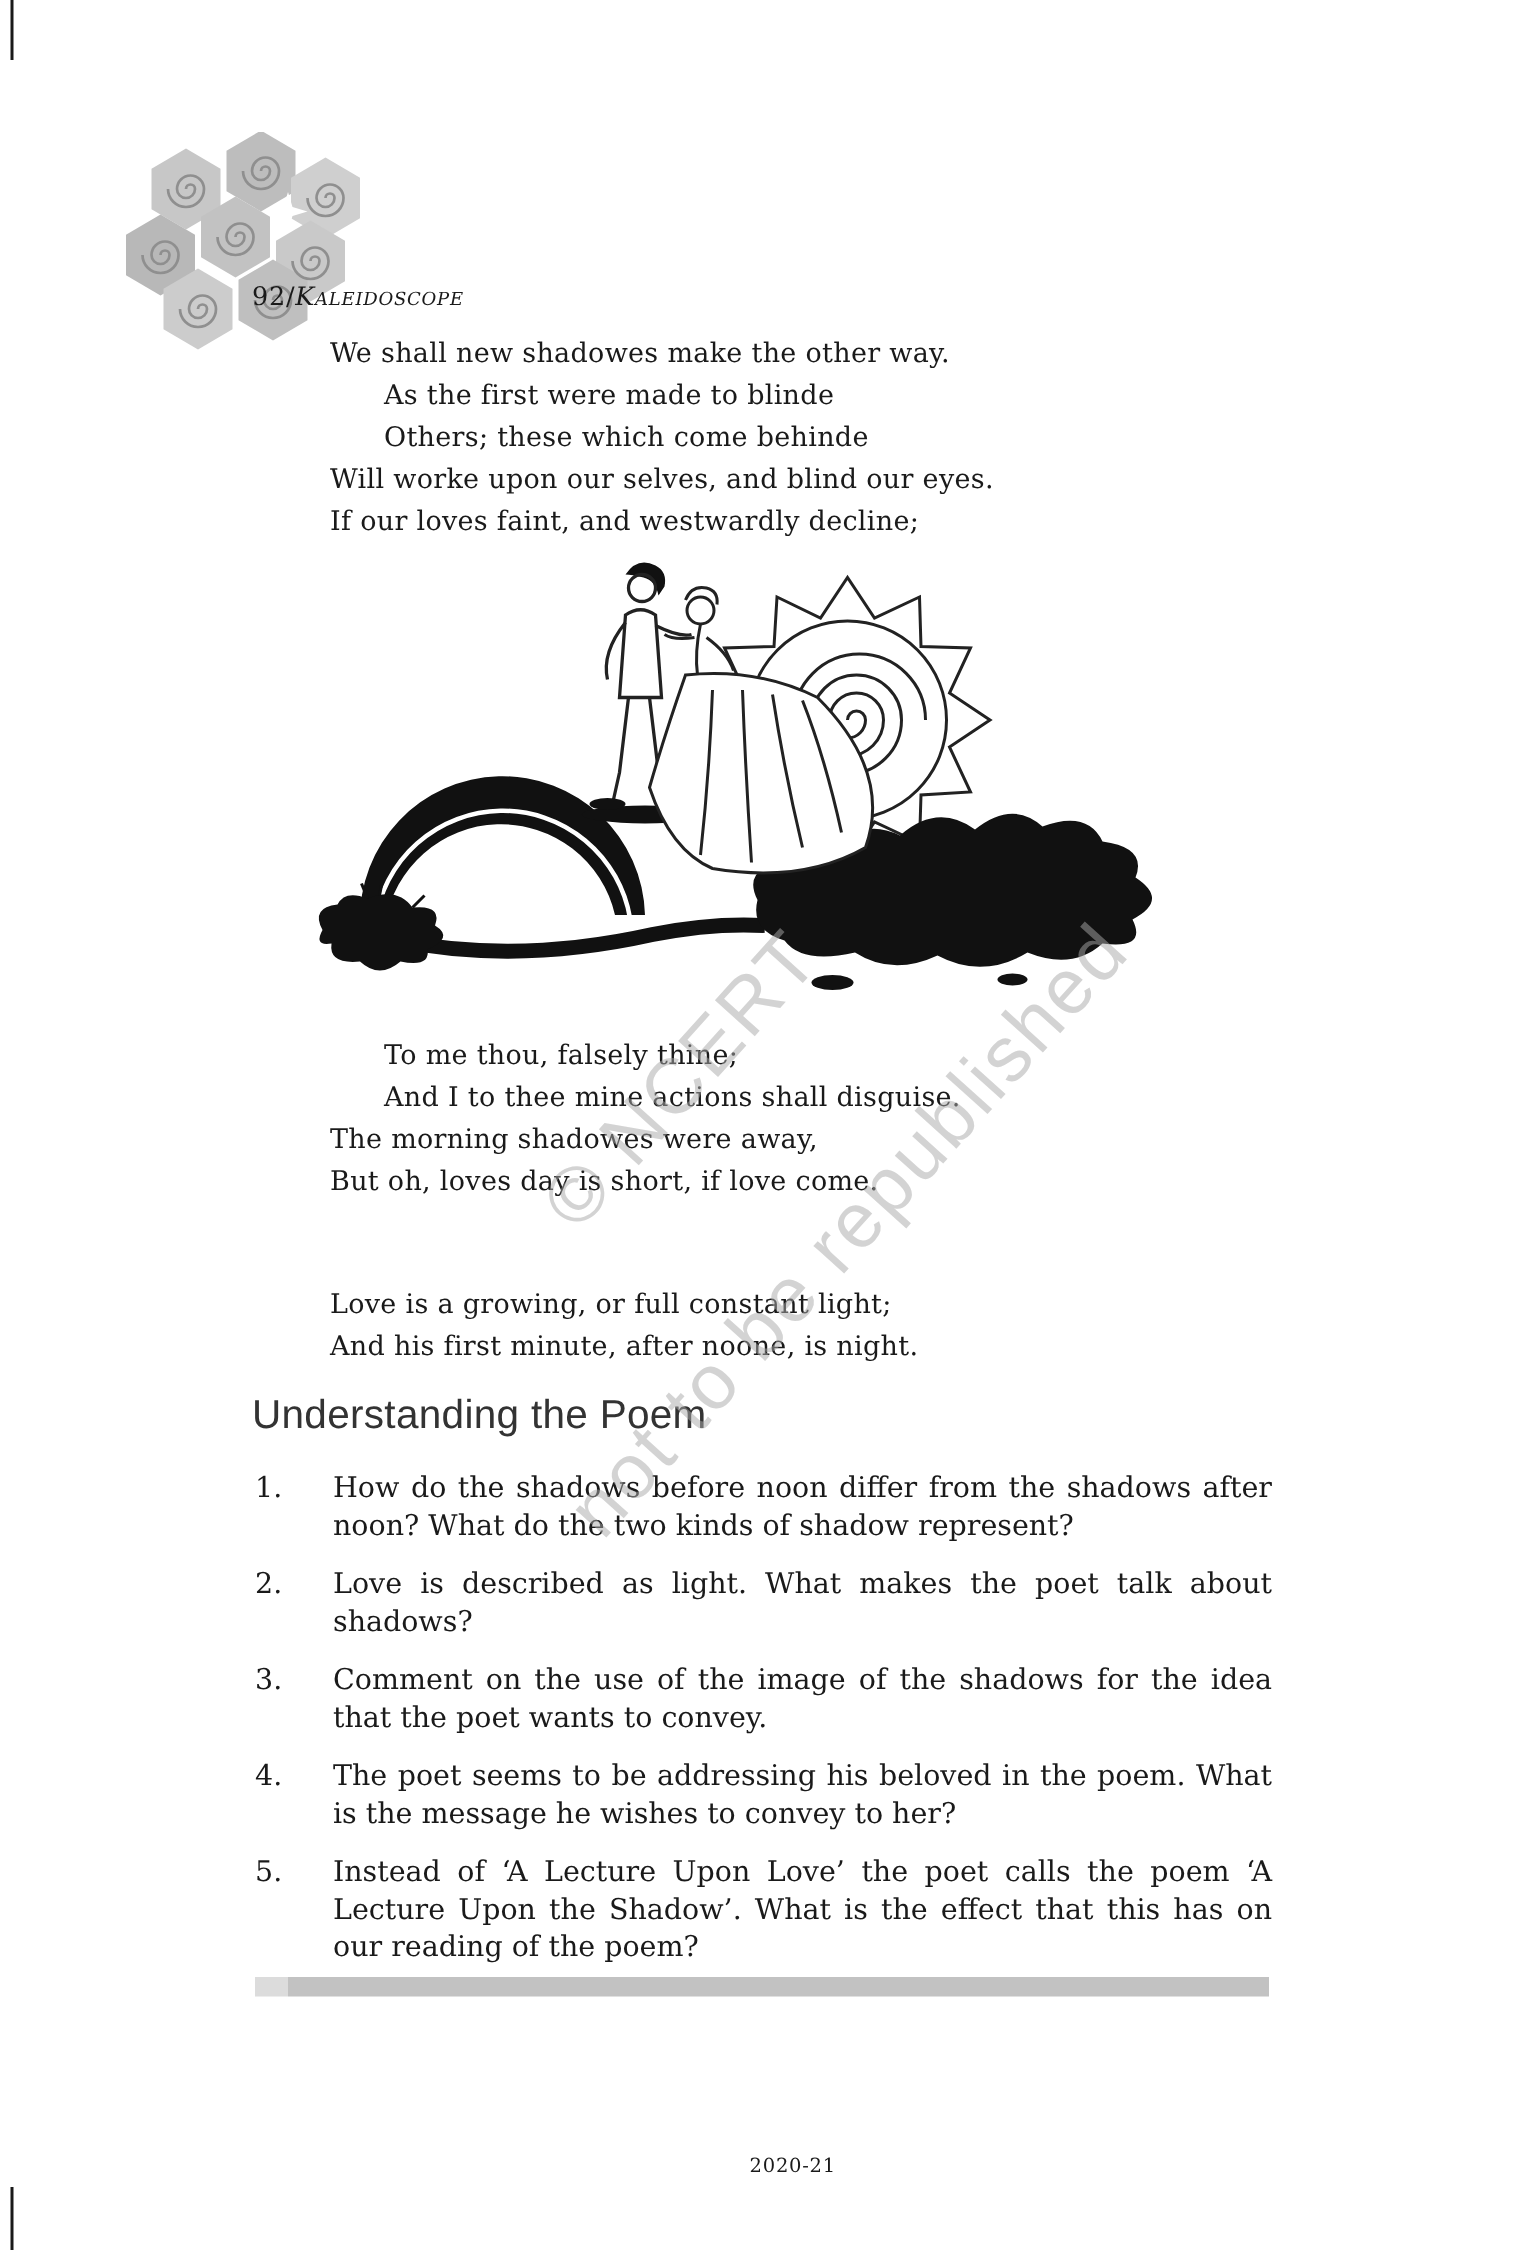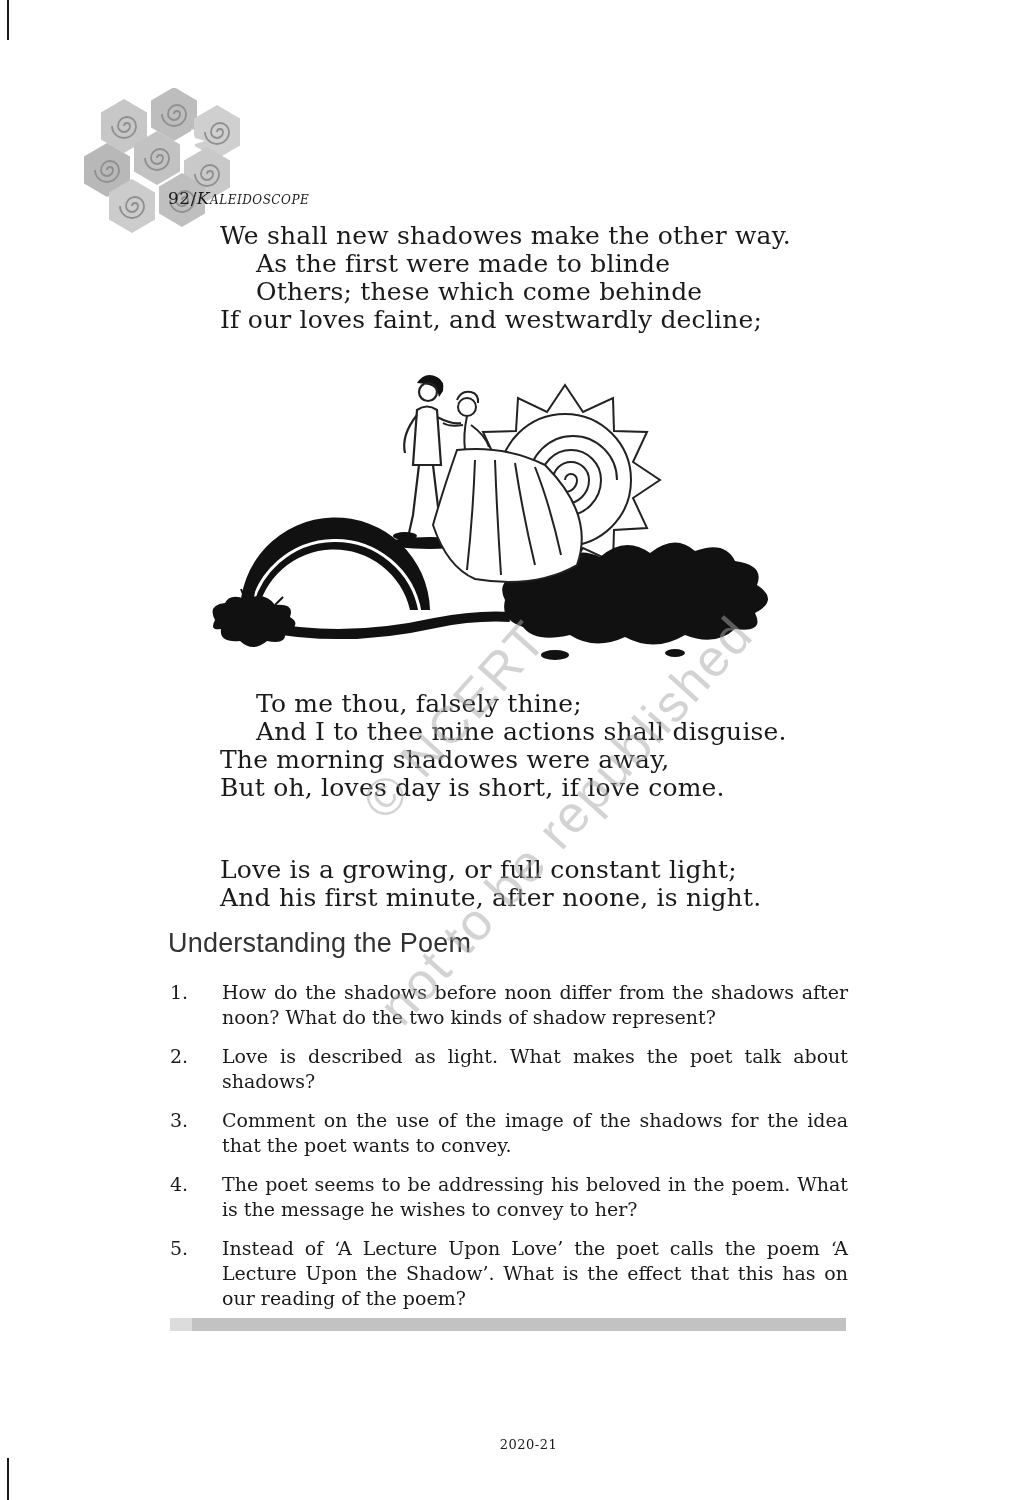--- a/index.html
+++ b/index.html
@@ -17,21 +17,21 @@
   .cropmark.bottom{top:1458px;height:42px;}
 
   .logo{position:absolute;left:74px;top:88px;width:185px;height:160px;}
 
   .header{
     position:absolute;left:168px;top:188px;
     font-size:17px;letter-spacing:.5px;z-index:3;
   }
   .header .kal{font-variant:small-caps;font-style:italic;}
 
-  .poem{position:absolute;left:220px;width:620px;font-size:25px;line-height:28px;letter-spacing:.2px;}
+  .poem{position:absolute;left:220px;width:620px;font-size:18px;line-height:28px;letter-spacing:.2px;}
   .poem .line.indent{margin-left:36px;}
   .stanza1{top:222px;}
   .stanza2{top:690px;}
   .stanza3{top:856px;}
 
   .illustration{position:absolute;left:205px;top:365px;width:580px;height:300px;}
 
   .watermark{
     position:absolute;left:250px;top:560px;width:520px;height:420px;
     transform:rotate(-48deg);
@@ -94,20 +94,21 @@
   </svg>
 
   <div class="header">
     <span>92/</span><span class="kal">Kaleidoscope</span>
   </div>
 
   <div class="poem stanza1">
     <div class="line">We shall new shadowes make the other way.</div>
     <div class="line indent">As the first were made to blinde</div>
     <div class="line indent">Others; these which come behinde</div>
+    <div class="line">Will worke upon our selves, and blind our eyes.</div>
     <div class="line">If our loves faint, and westwardly decline;</div>
   </div>
 
   <svg class="illustration" viewBox="0 0 580 300">
 
     <polygon points="455,115 428,133 442,163 409,165 408,197 378,183 360,210 342,183 313,197 311,165 278,163 292,133 265,115 292,97 278,67 311,66 313,33 342,47 360,20 378,47 408,33 409,66 442,67 428,97" fill="#ffffff" stroke="#222222" stroke-width="2"></polygon>
     <circle cx="360" cy="115" r="66" fill="#ffffff" stroke="#222222" stroke-width="2"></circle>
     <path d="M360 115 a6,6 0 0 1 12,0 a12,12 0 0 1 -24,0 a18,18 0 0 1 36,0 a24,24 0 0 1 -48,0 a30,30 0 0 1 60,0 a36,36 0 0 1 -72,0 a44,44 0 0 1 88,0" fill="none" stroke="#222222" stroke-width="2"></path>
 
     <path d="M35 250 A95 95 0 0 1 225 245 L205 245 A78 78 0 0 0 52 250 Z" fill="#111111"></path>

